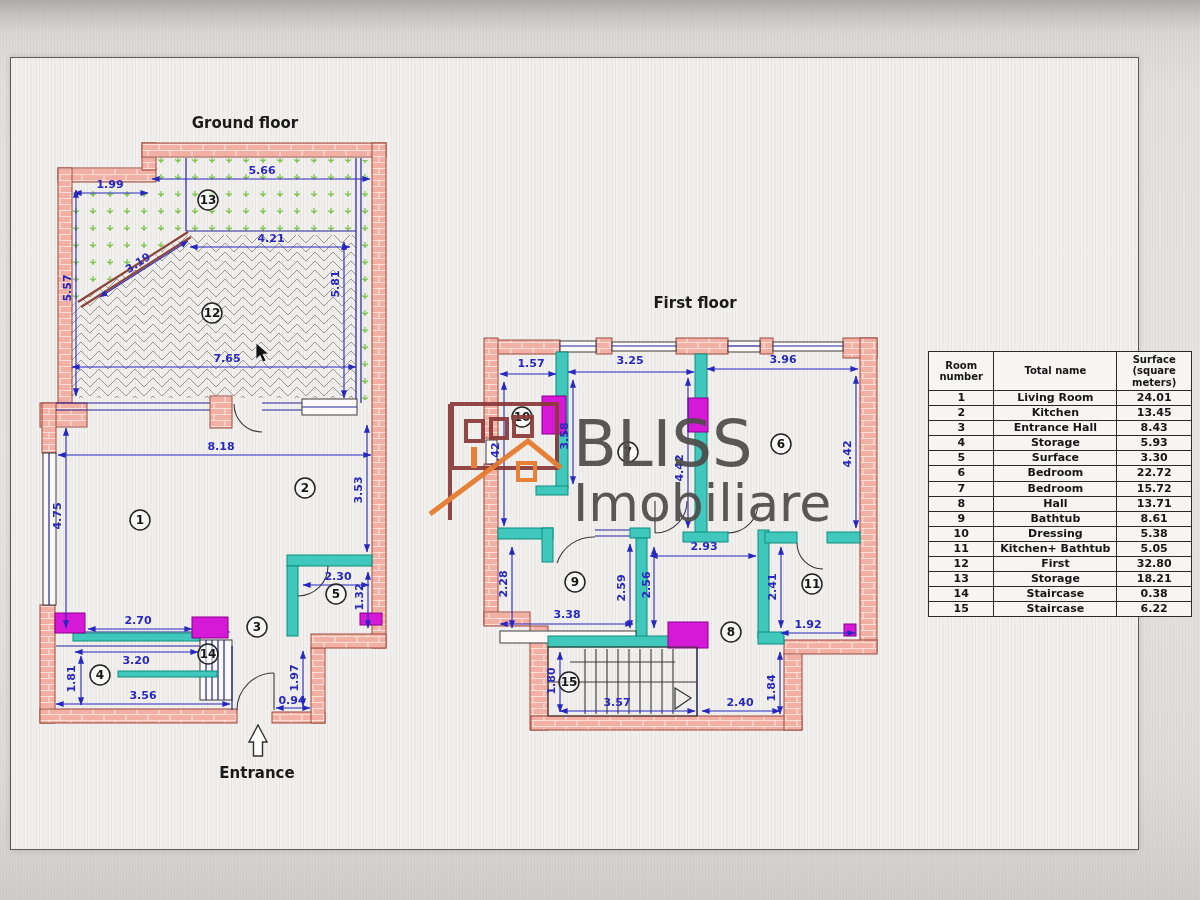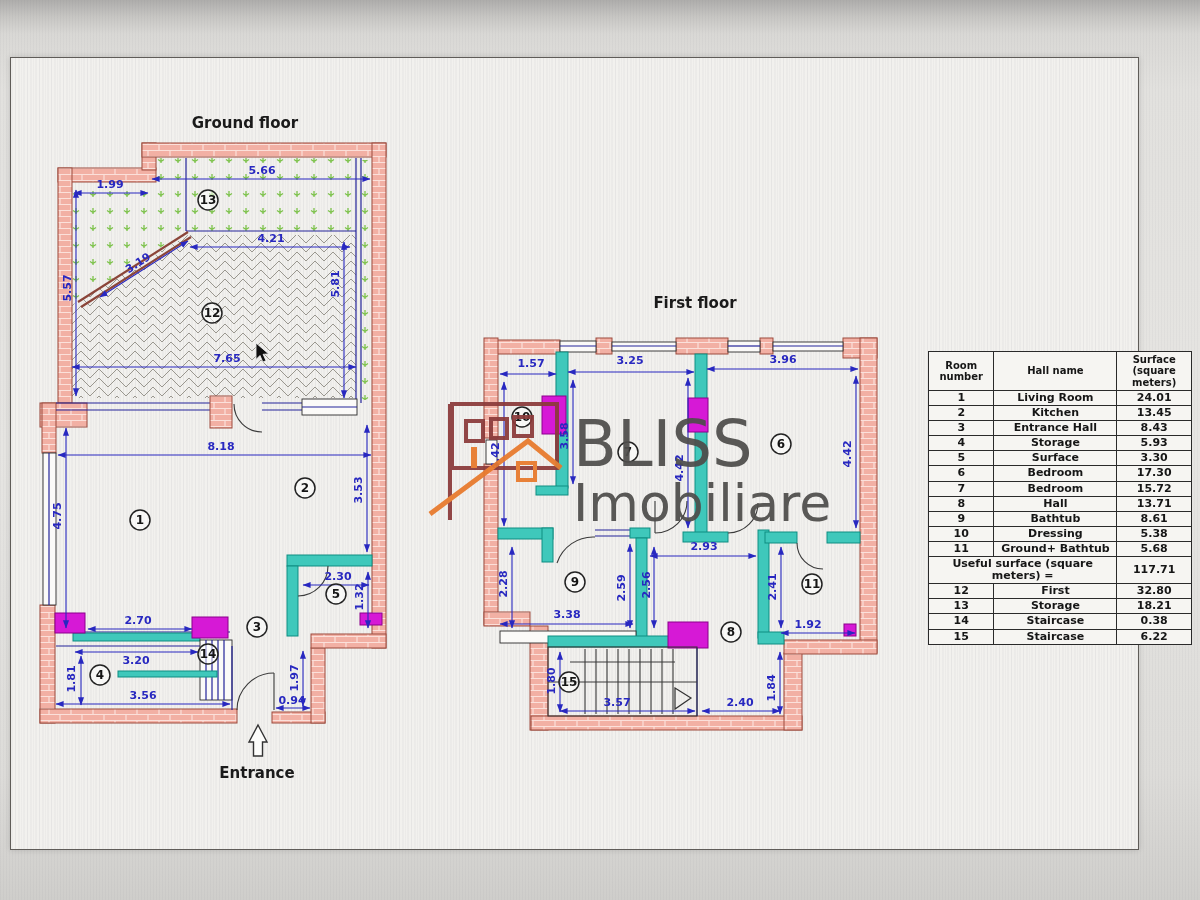--- a/index.html
+++ b/index.html
@@ -374,21 +374,21 @@
       <text x="573" y="521" font-family="DejaVu Sans, sans-serif" font-size="52" fill="#4e4d4b">Imobiliare</text>
     </g>
 
     <path d="M256,343 l0,16.5 l4,-4 l2.8,6.6 l3.2,-1.4 l-2.9,-6.4 l5.6,-0.4 Z" fill="#111" stroke="#f5f5f5" stroke-width="0.8"></path>
   </svg>
 
   <table id="surface-table">
     <thead>
         <tr>
           <th>Room number</th>
-          <th>Hall name</th>
+          <th>Total name</th>
           <th>Surface (square meters)</th>
         </tr>
       </thead>
     <tbody>
         <tr>
           <td class="num">1</td>
           <td class="nm">Living Room</td>
           <td class="ar">24.01</td>
         </tr>
         <tr>
@@ -407,21 +407,21 @@
           <td class="ar">5.93</td>
         </tr>
         <tr>
           <td class="num">5</td>
           <td class="nm">Surface</td>
           <td class="ar">3.30</td>
         </tr>
         <tr>
           <td class="num">6</td>
           <td class="nm">Bedroom</td>
-          <td class="ar">17.30</td>
+          <td class="ar">22.72</td>
         </tr>
         <tr>
           <td class="num">7</td>
           <td class="nm">Bedroom</td>
           <td class="ar">15.72</td>
         </tr>
         <tr>
           <td class="num">8</td>
           <td class="nm">Hall</td>
           <td class="ar">13.71</td>
@@ -431,26 +431,22 @@
           <td class="nm">Bathtub</td>
           <td class="ar">8.61</td>
         </tr>
         <tr>
           <td class="num">10</td>
           <td class="nm">Dressing</td>
           <td class="ar">5.38</td>
         </tr>
         <tr>
           <td class="num">11</td>
-          <td class="nm">Ground+ Bathtub</td>
-          <td class="ar">5.68</td>
-        </tr>
-        <tr class="sum">
-          <td colspan="2">Useful surface (square meters) =</td>
-          <td>117.71</td>
+          <td class="nm">Kitchen+ Bathtub</td>
+          <td class="ar">5.05</td>
         </tr>
         <tr>
           <td class="num">12</td>
           <td class="nm">First</td>
           <td class="ar">32.80</td>
         </tr>
         <tr>
           <td class="num">13</td>
           <td class="nm">Storage</td>
           <td class="ar">18.21</td>

